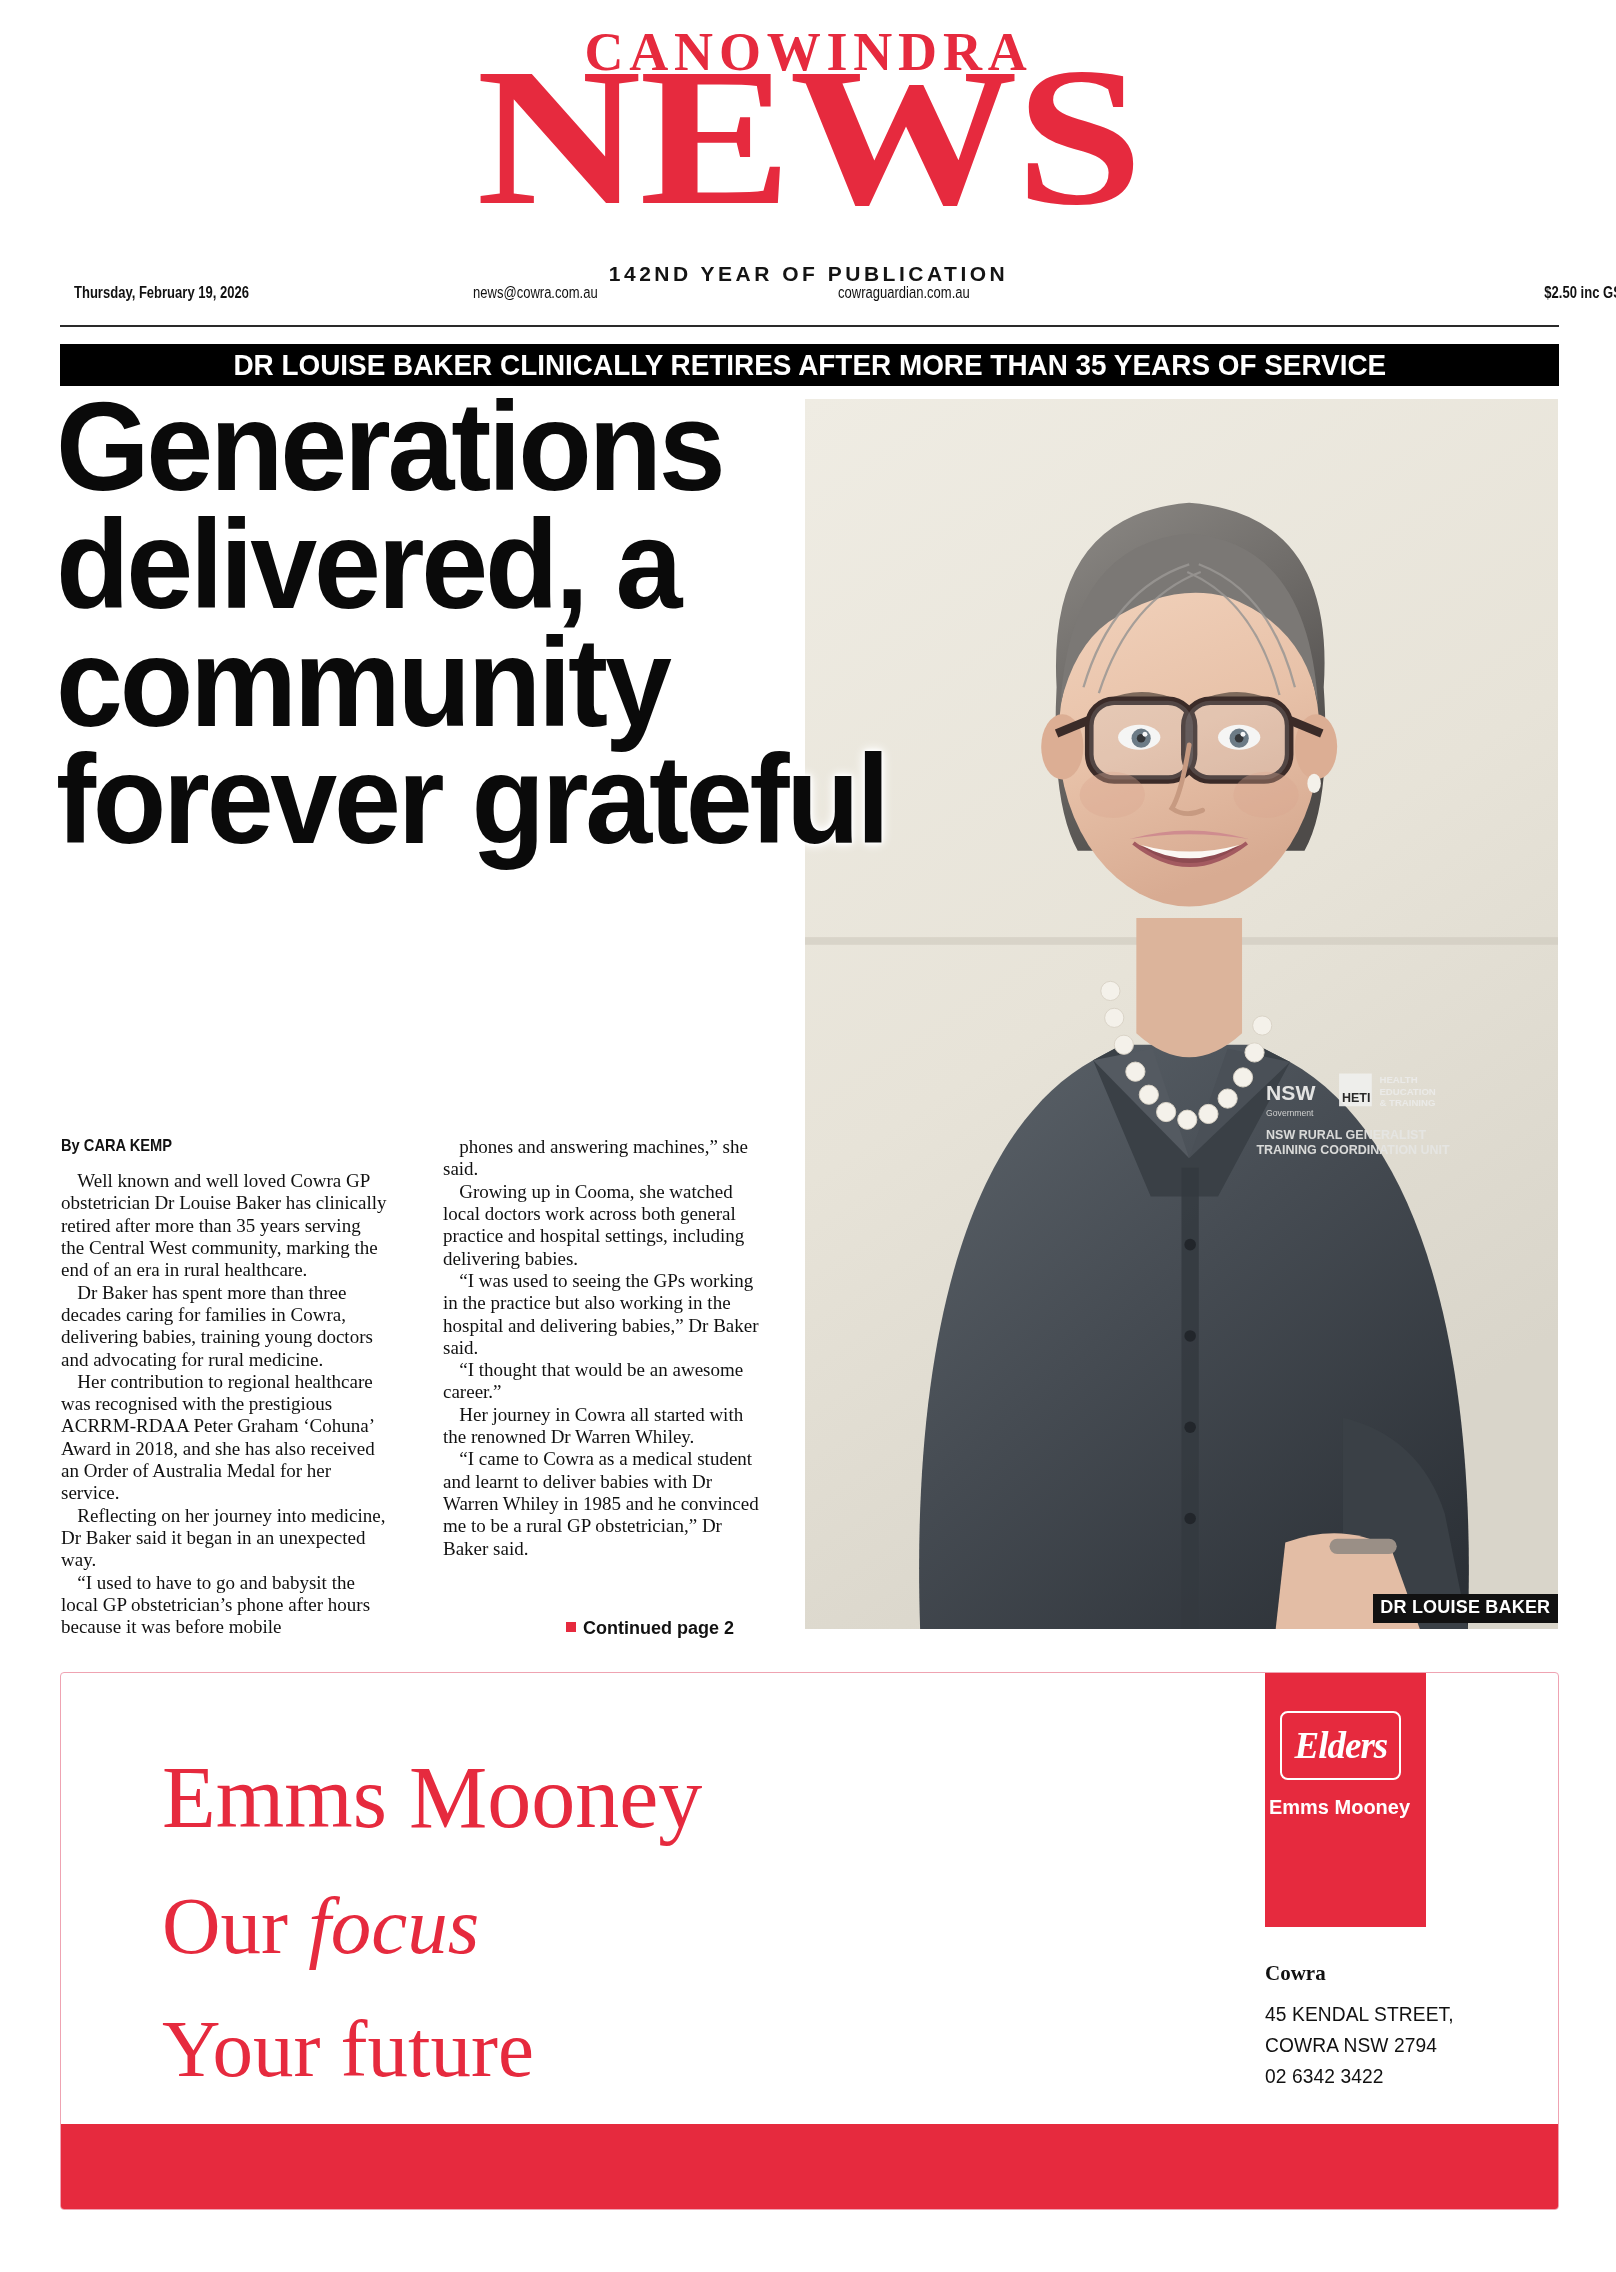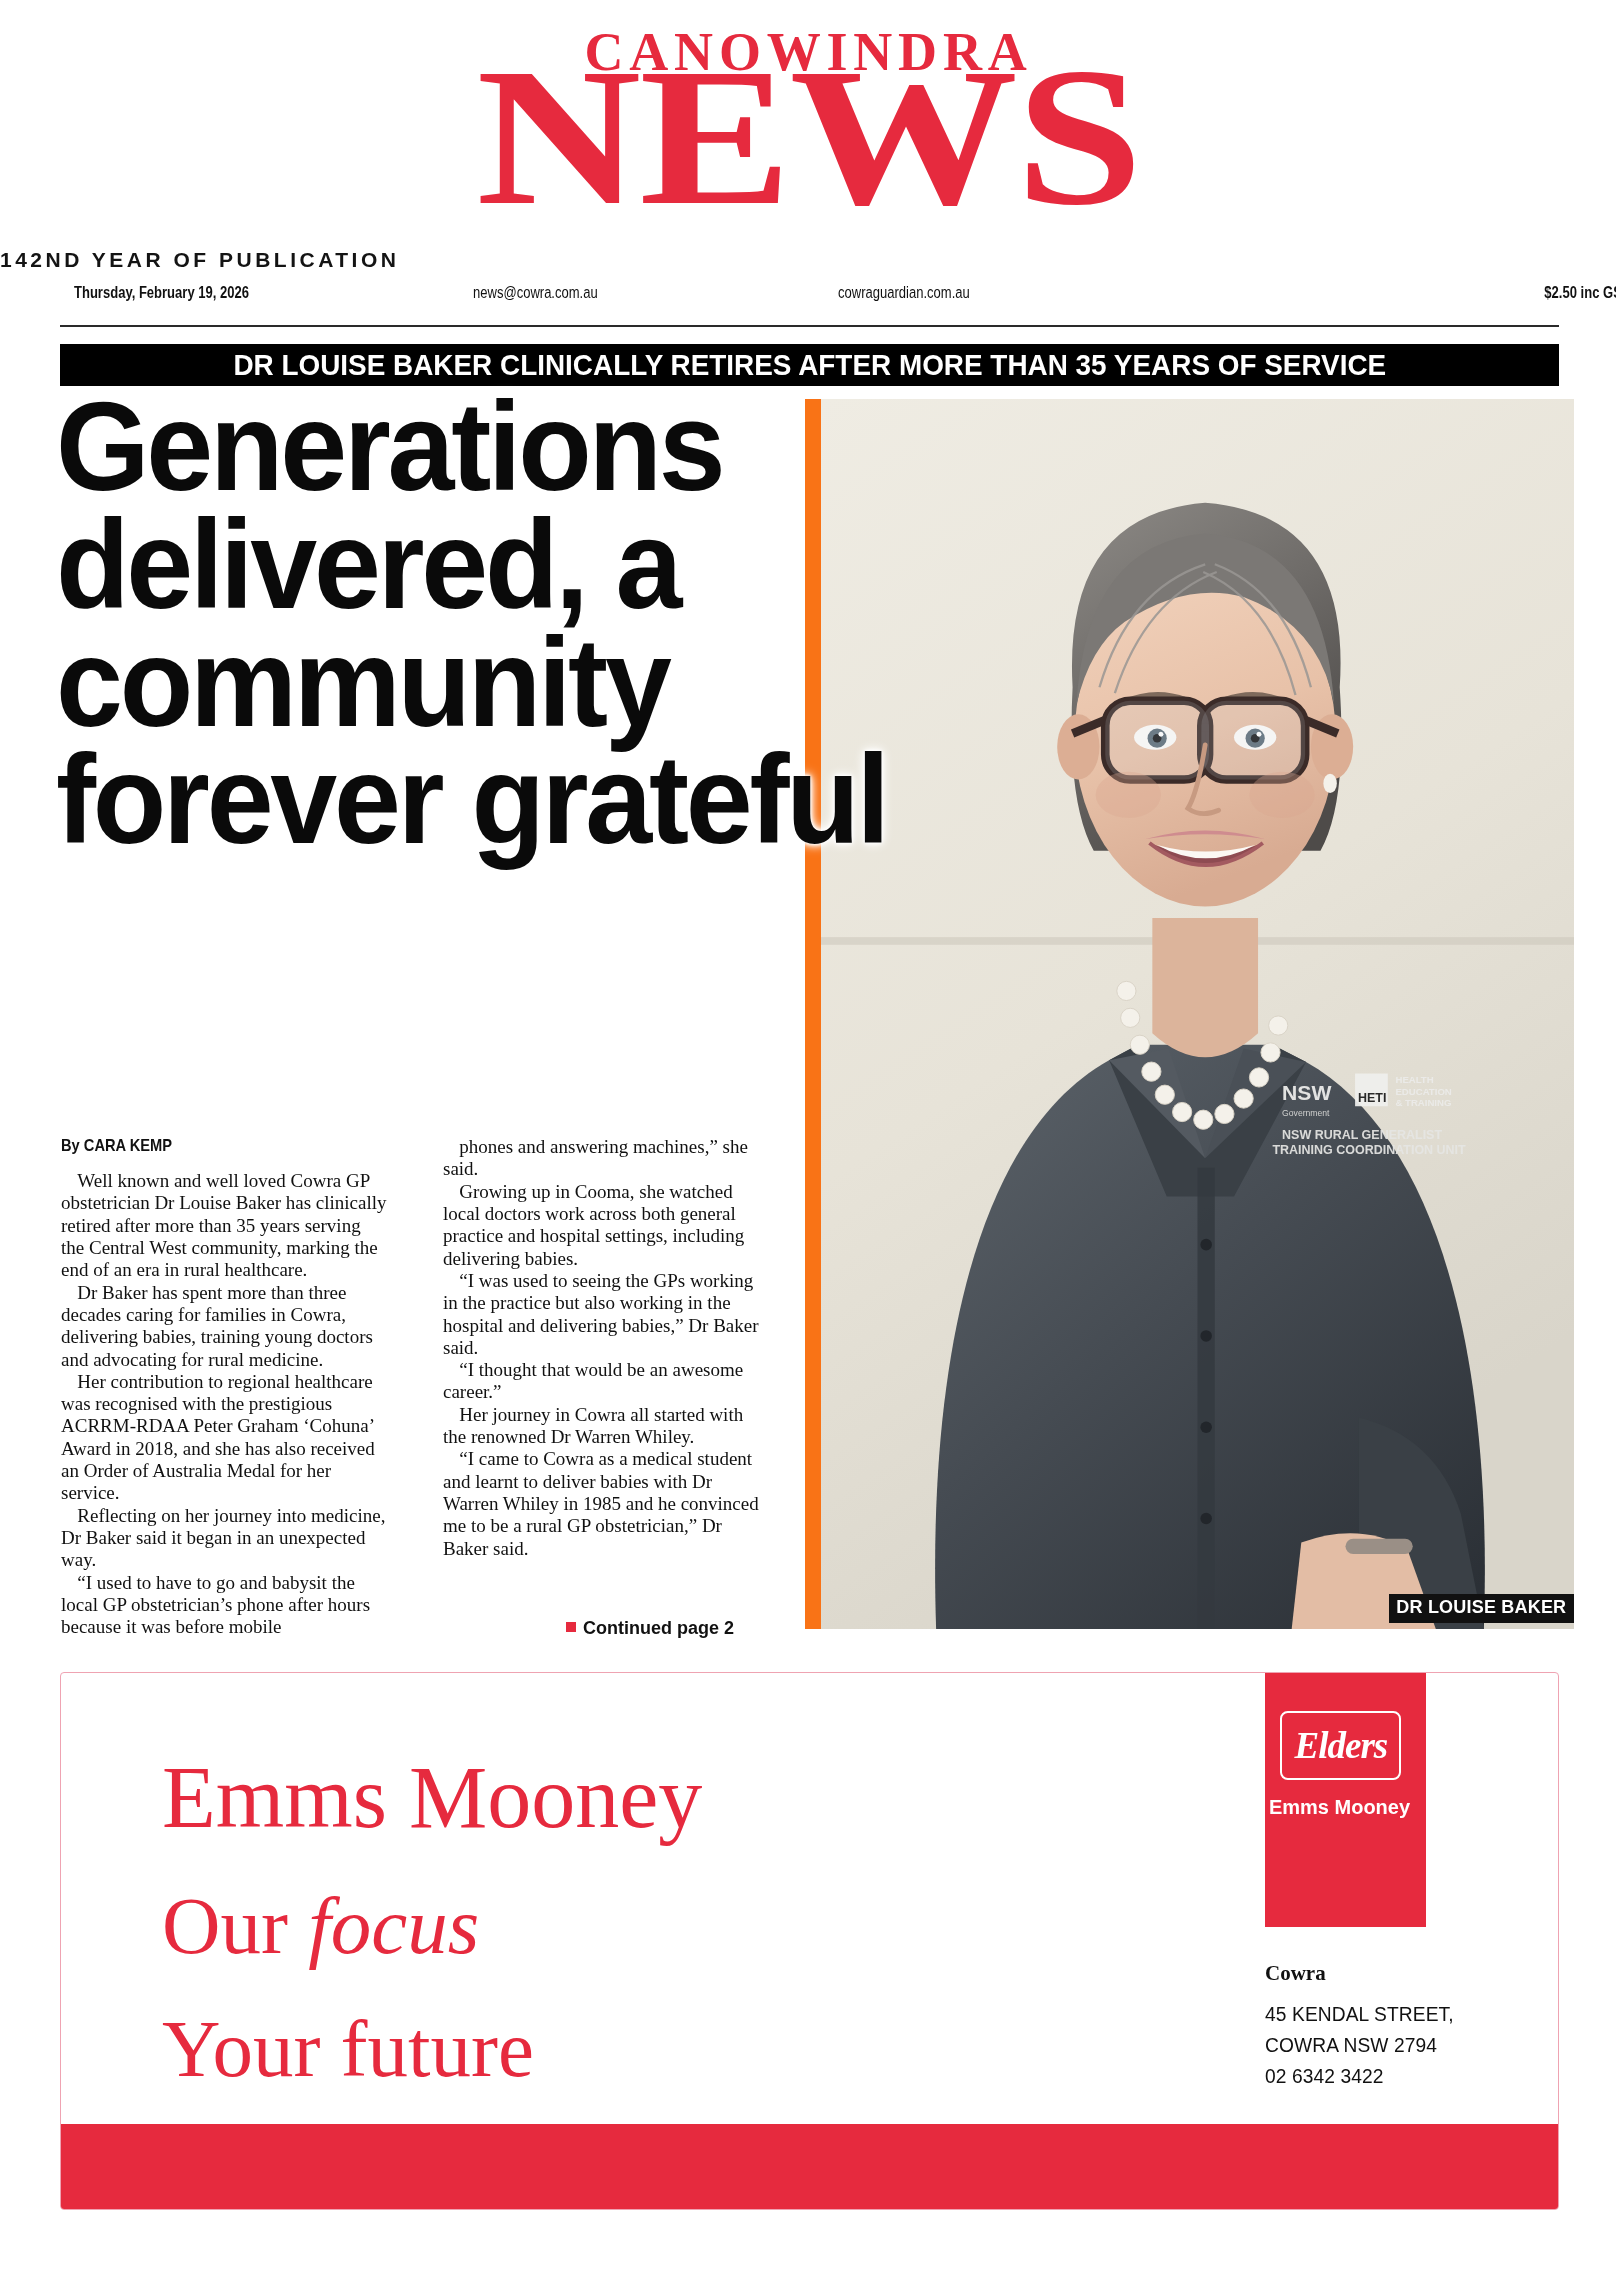--- a/index.html
+++ b/index.html
@@ -28,21 +28,21 @@
     position:absolute;left:0;top:38px;width:1617px;text-align:center;
     font-family:"Liberation Serif",serif;
     font-weight:700;
     font-size:197px;
     letter-spacing:-1.9px;
     color:#E62A3E;
     line-height:1;
     transform:scaleX(1.16);
   }
   .mh-year{
-    position:absolute;left:0;top:248px;width:1617px;text-align:left;
+    position:absolute;left:0;top:262px;width:1617px;text-align:center;
     font-family:"Liberation Sans",sans-serif;
     font-weight:700;
     font-size:21px;
     letter-spacing:3.5px;
     color:#141414;
   }
 
   
   .infobar{position:absolute;left:12px;top:283px;width:1617px;height:33px;padding-left:30px;}
   .infobar span{
@@ -69,22 +69,21 @@
   .kicker-text{
     color:#fff;font-family:"Liberation Sans",sans-serif;font-weight:700;
     font-size:30px;letter-spacing:0px;white-space:nowrap;
     transform:scaleX(0.93);
   }
 
   
   .photo{
     position:absolute;left:805px;top:399px;width:753px;height:1230px;
     overflow:hidden;
-    background:#f97316;
-    padding-left:16px;
+    background:#e5e5e5;
   }
   .photo svg{display:block;width:753px;height:1230px;}
   .photo-caption{
     position:absolute;right:0px;bottom:5.8px;
     background:#111;color:#fff;
     font-family:"Liberation Sans",sans-serif;font-weight:700;
     font-size:18px;letter-spacing:0.2px;
     padding:3.8px 7.7px 4.8px 7.7px;
     white-space:nowrap;
   }

